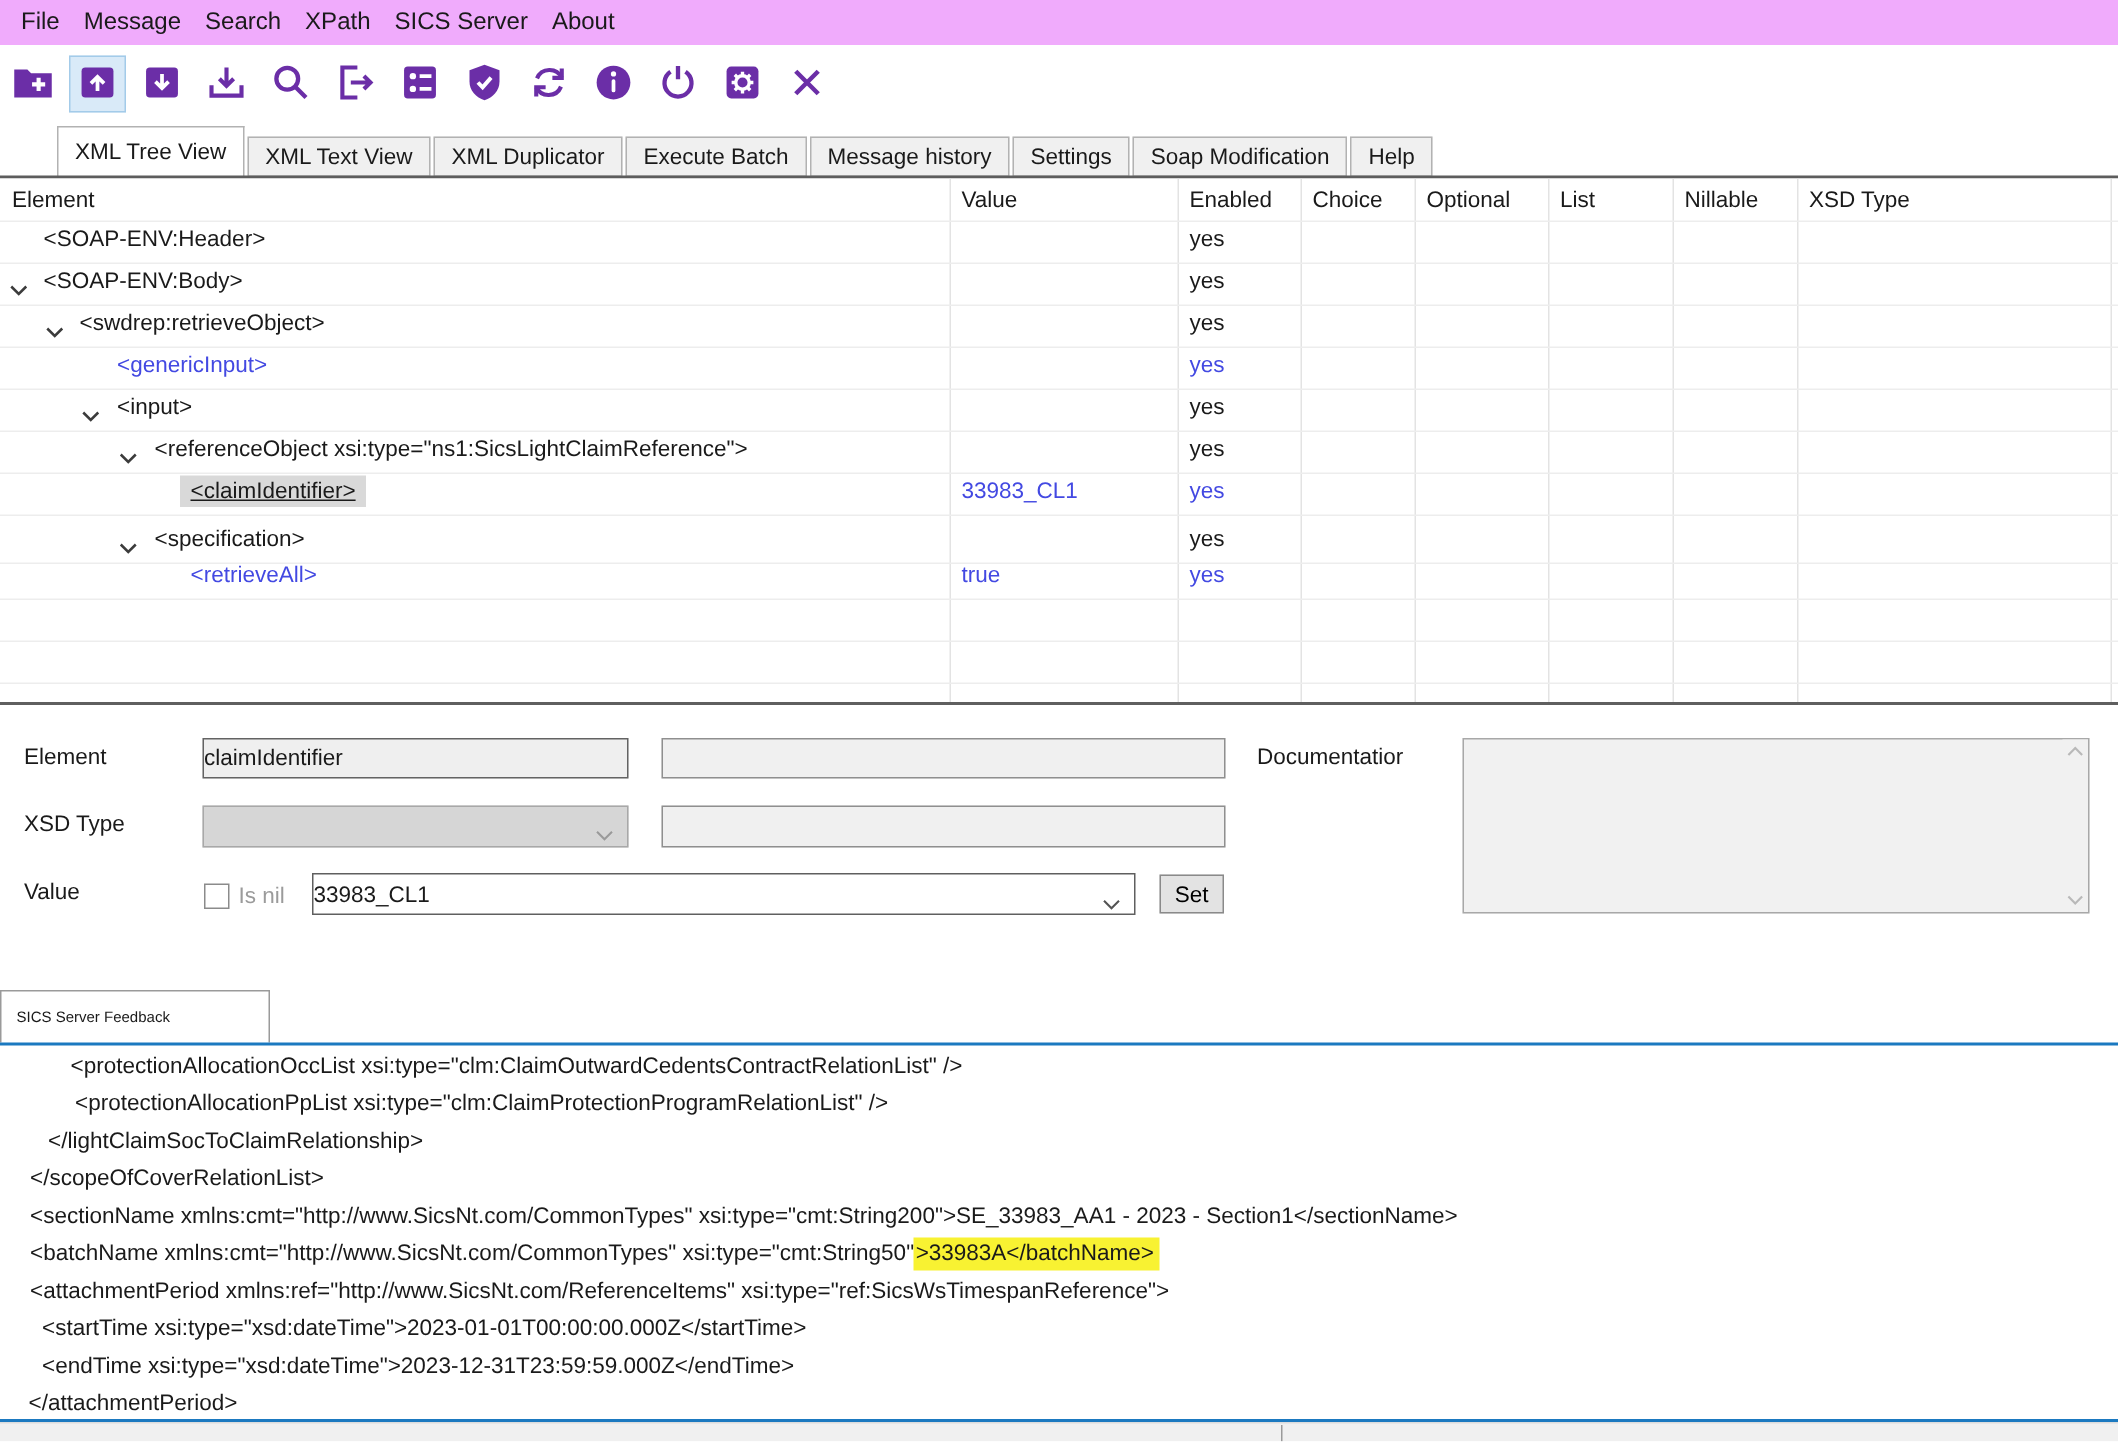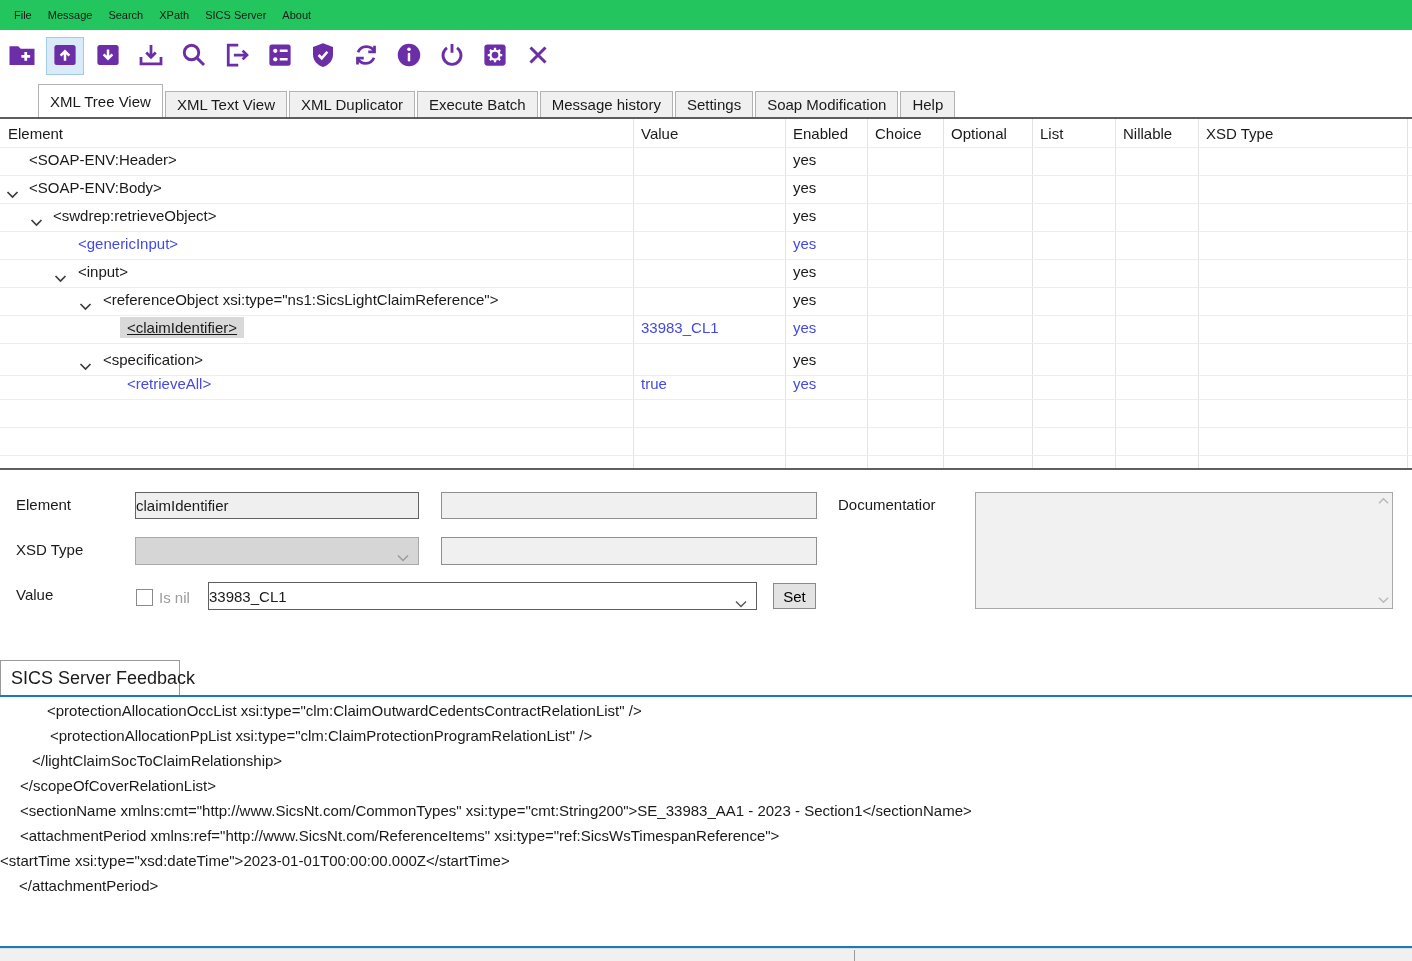--- a/index.html
+++ b/index.html
@@ -1,21 +1,21 @@
 <!DOCTYPE html>
 <html><head>
 <meta charset="utf-8">
 <style>
   html,body{margin:0;padding:0;background:#fff;}
   .app{position:relative;width:1412px;height:961px;background:#fff;overflow:hidden;
        font-family:"Liberation Sans",sans-serif;color:#1a1a1a;}
 
   
   .menubar{position:absolute;top:0;left:0;right:0;height:30px;display:flex;align-items:center;
-           padding-left:6px;font-size:11px;background:#22c55e;}
+           padding-left:6px;font-size:16px;background:#f0abfc;}
   .menu-item{padding:4px 8px;cursor:default;}
 
   
   .toolbar{position:absolute;top:30px;left:0;right:0;height:52px;display:flex;align-items:center;
            padding-left:3px;background:#fff;}
   .tbtn{width:38px;height:38px;display:flex;align-items:center;justify-content:center;
         margin-right:5px;background:transparent;border:1px solid transparent;padding:0;}
   .tbtn.selected{background:#d9eaf8;border-color:#a3cbe9;}
 
   
@@ -56,21 +56,21 @@
            font-family:"Liberation Sans",sans-serif;box-sizing:border-box;}
   .docbox{position:absolute;left:975px;top:492px;width:418px;height:117px;background:#f1f1f1;
           border:1px solid #a8a8a8;box-sizing:border-box;}
   .doc-sb{position:absolute;right:0;top:0;bottom:0;width:17px;background:#f1f1f1;}
   .doc-sb svg{position:absolute;right:3px;}
   .sb-up{top:4px;} .sb-dn{bottom:4px;}
 
   
   .fb-tab{position:absolute;left:0;top:660px;width:180px;height:35px;background:#fff;
           border:1px solid #9a9a9a;border-bottom:none;display:flex;align-items:center;
-          padding-left:10px;font-size:18px;box-sizing:border-box;white-space:nowrap;}
+          padding-left:10px;font-size:10px;box-sizing:border-box;white-space:nowrap;}
   .fb-top{position:absolute;top:695px;left:0;width:100%;height:2px;background:#1b79c0;}
   .fb-body{position:absolute;top:698px;left:0;width:100%;height:248px;overflow:hidden;font-size:15px;}
   .fb-ln{height:25px;line-height:25px;white-space:pre;}
   .hl{background:#F8F232;padding:2px 4px 3px 1px;}
   .fb-bottom{position:absolute;top:946px;left:0;width:100%;height:2px;background:#1b79c0;}
 
   
   .statusbar{position:absolute;top:948px;left:0;width:100%;height:13px;background:#f0f0f0;
              border-top:1px solid #dcdcdc;box-sizing:border-box;}
   .status-div{position:absolute;left:854px;top:1px;bottom:0;width:1px;background:#9a9a9a;}
@@ -322,22 +322,24 @@
   </div>
 
   <div class="fb-tab">SICS Server Feedback</div>
   <div class="fb-top"></div>
   <div class="fb-body">
     <div class="fb-ln" style="margin-left:47px">&lt;protectionAllocationOccList xsi:type="clm:ClaimOutwardCedentsContractRelationList" /&gt;</div>
     <div class="fb-ln" style="margin-left:50px">&lt;protectionAllocationPpList xsi:type="clm:ClaimProtectionProgramRelationList" /&gt;</div>
     <div class="fb-ln" style="margin-left:32px">&lt;/lightClaimSocToClaimRelationship&gt;</div>
     <div class="fb-ln" style="margin-left:20px">&lt;/scopeOfCoverRelationList&gt;</div>
     <div class="fb-ln" style="margin-left:20px">&lt;sectionName xmlns:cmt="http://www.SicsNt.com/CommonTypes" xsi:type="cmt:String200"&gt;SE_33983_AA1 - 2023 - Section1&lt;/sectionName&gt;</div>
+    <div class="fb-ln" style="margin-left:20px"><span>&lt;batchName xmlns:cmt="http://www.SicsNt.com/CommonTypes" xsi:type="cmt:String50"</span><span class="hl">&gt;33983A&lt;/batchName&gt;</span></div>
     <div class="fb-ln" style="margin-left:20px">&lt;attachmentPeriod xmlns:ref="http://www.SicsNt.com/ReferenceItems" xsi:type="ref:SicsWsTimespanReference"&gt;</div>
-    <div class="fb-ln" style="">&lt;startTime xsi:type="xsd:dateTime"&gt;2023-01-01T00:00:00.000Z&lt;/startTime&gt;</div>
+    <div class="fb-ln" style="margin-left:28px">&lt;startTime xsi:type="xsd:dateTime"&gt;2023-01-01T00:00:00.000Z&lt;/startTime&gt;</div>
+    <div class="fb-ln" style="margin-left:28px">&lt;endTime xsi:type="xsd:dateTime"&gt;2023-12-31T23:59:59.000Z&lt;/endTime&gt;</div>
     <div class="fb-ln" style="margin-left:19px">&lt;/attachmentPeriod&gt;</div>
   </div>
   <div class="fb-bottom"></div>
 
   <div class="statusbar">
     <div class="status-div"></div>
   </div>
 
 </div>
 

